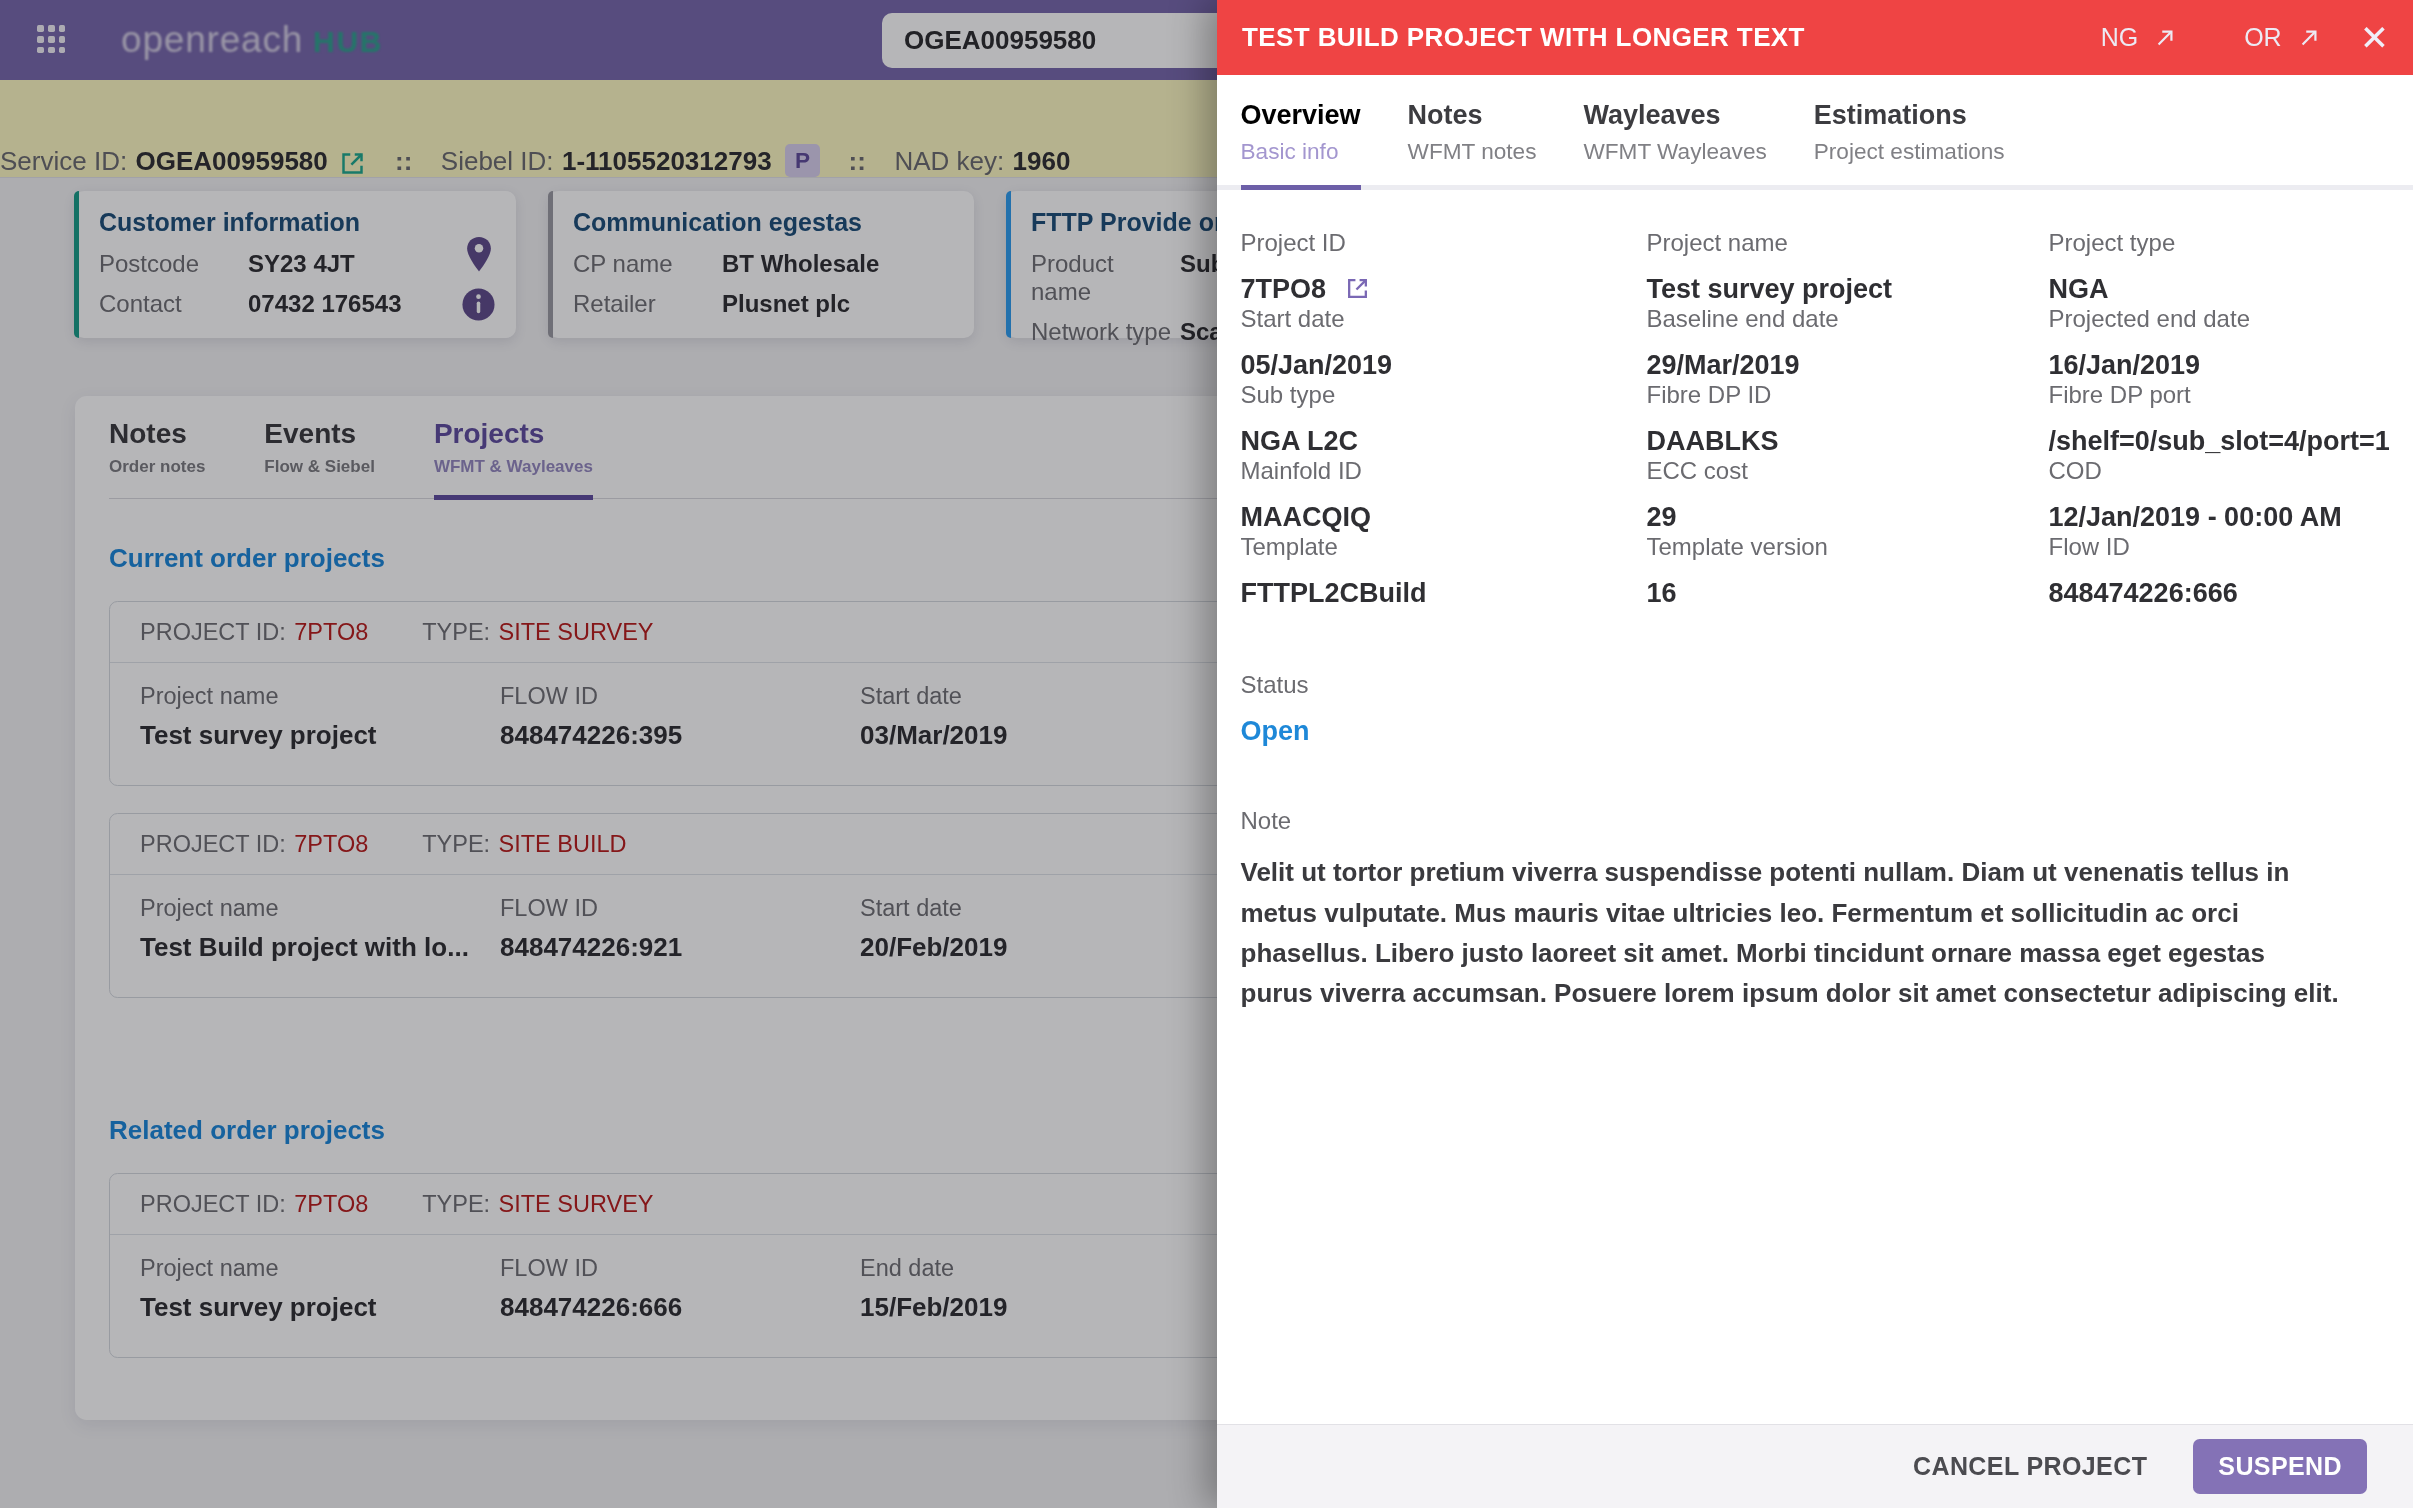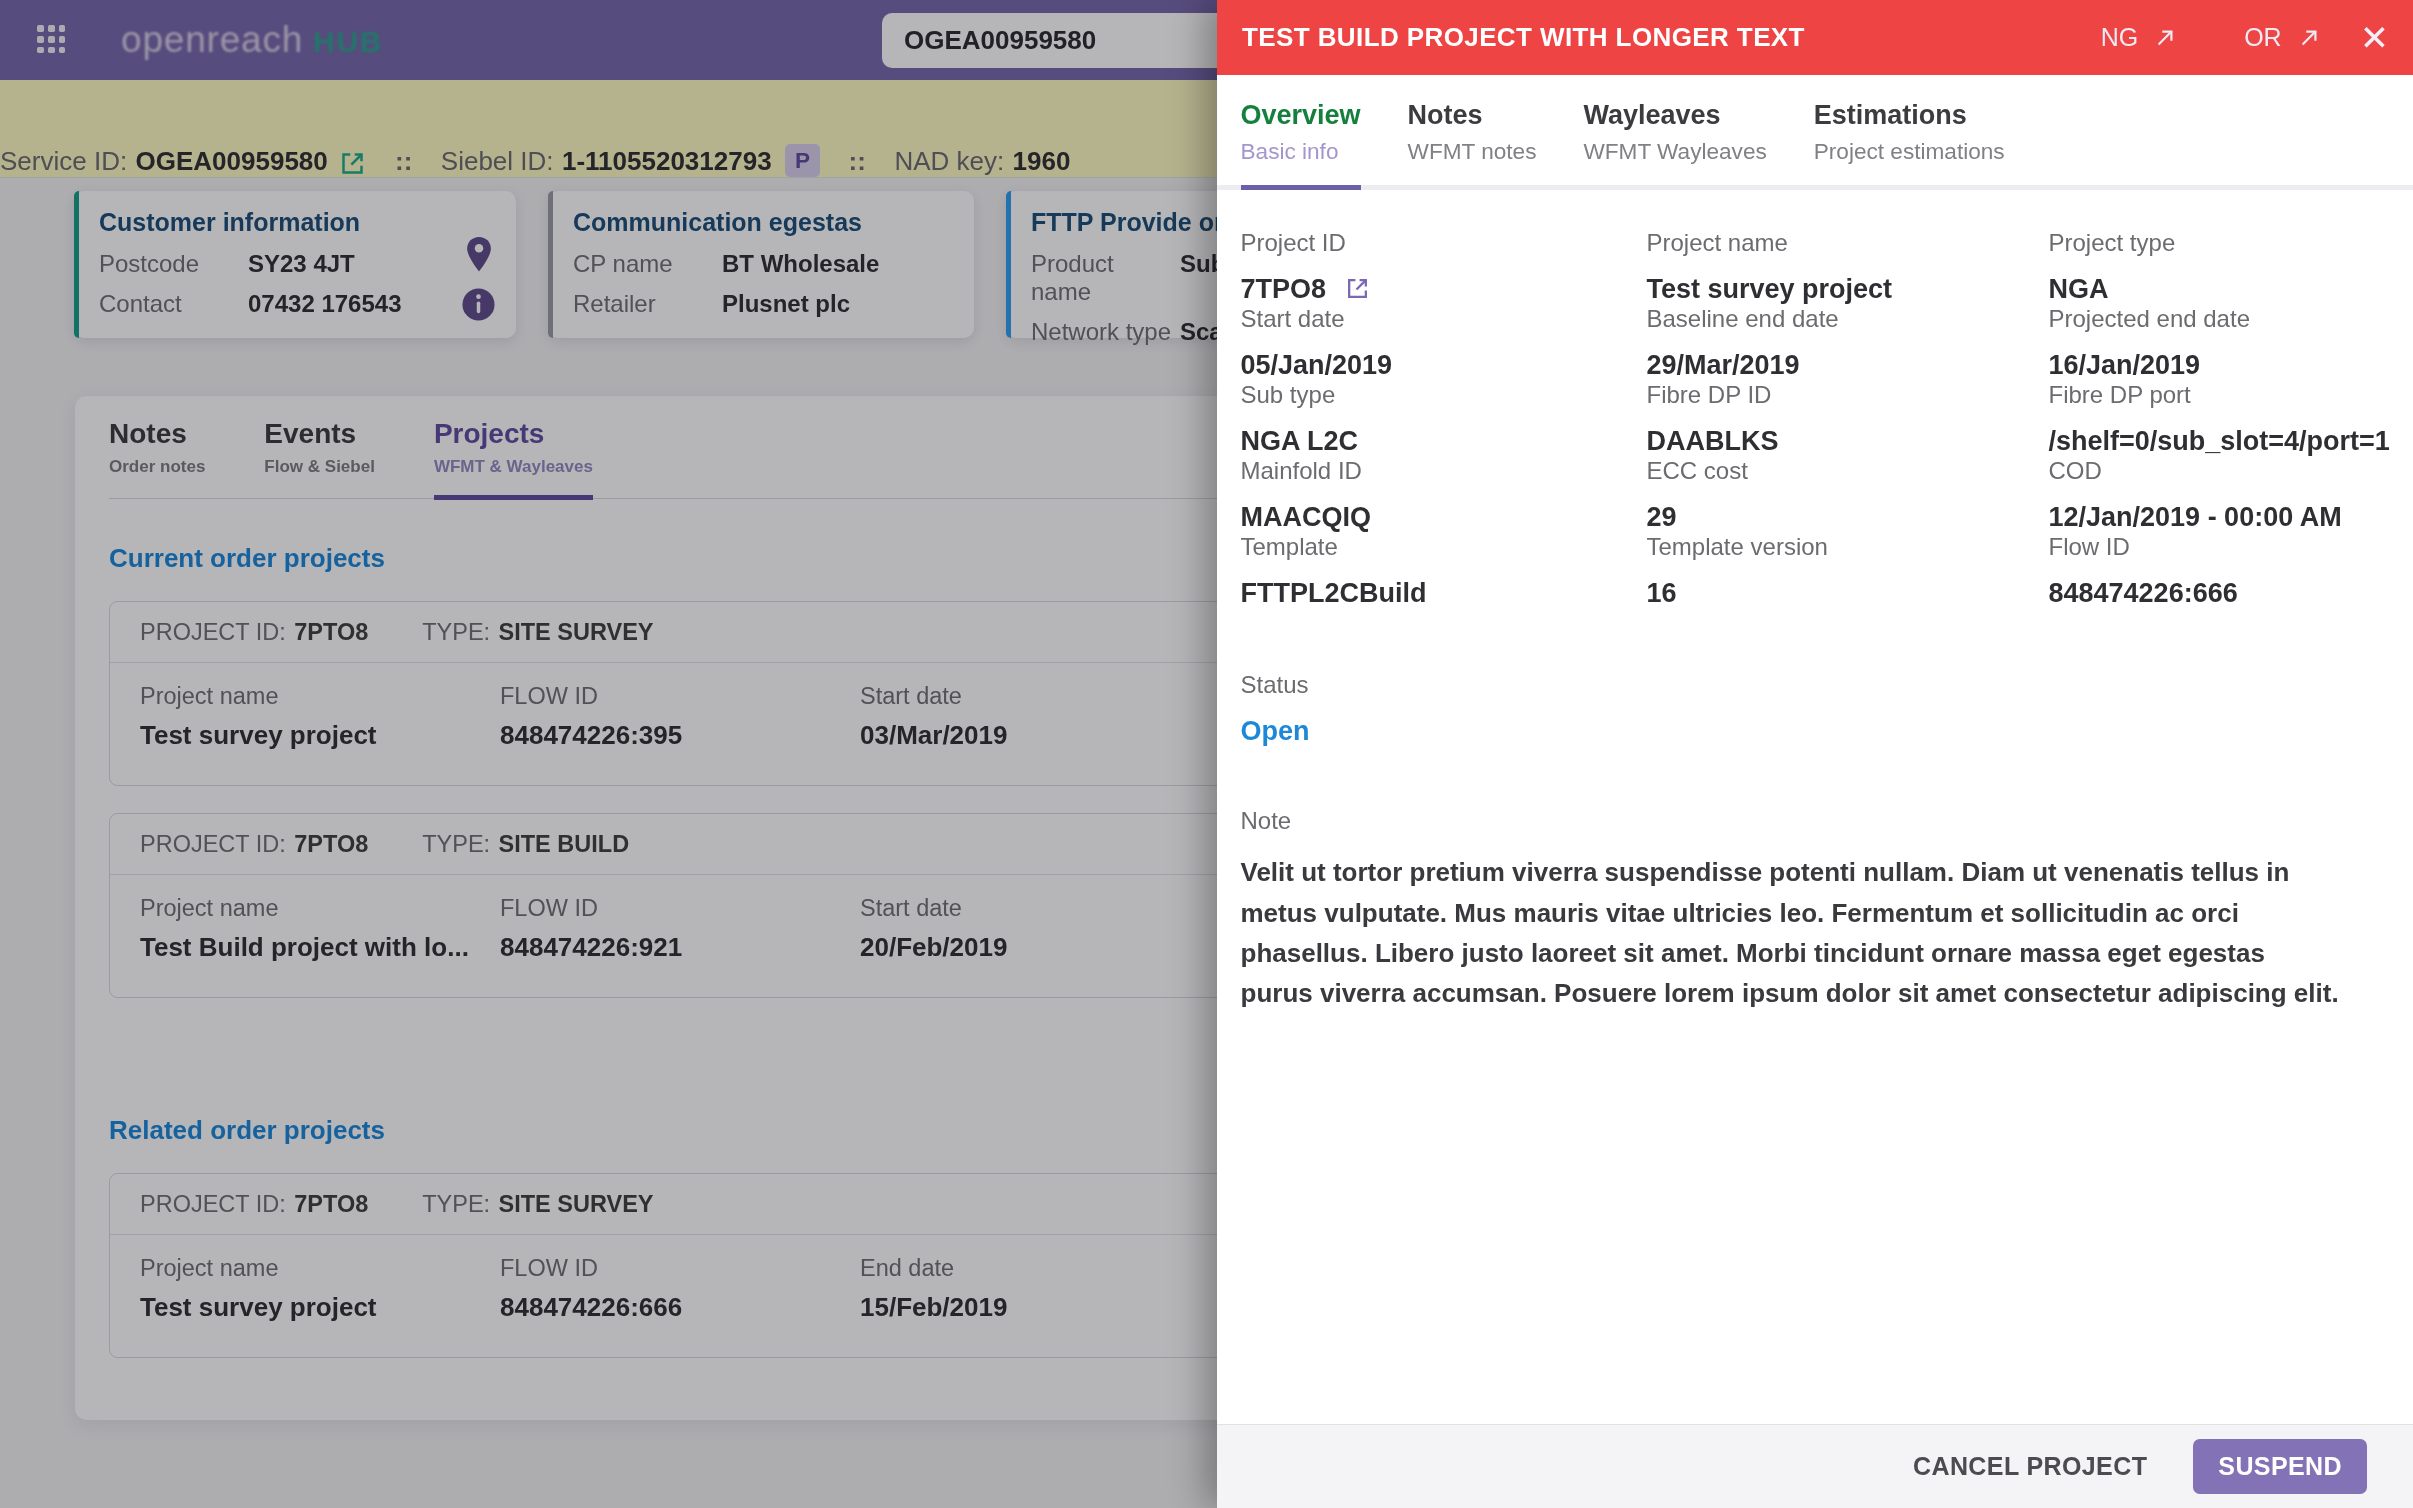--- a/index.html
+++ b/index.html
@@ -51,21 +51,21 @@
   .tab{padding-bottom:18.4px;margin-bottom:-1.7px;cursor:pointer;}
   .tab .t{font-size:28px;font-weight:700;color:#3a3a3e;}
   .tab .s{font-size:17px;color:#7c7c81;margin-top:6.7px;font-weight:bold;}
   .tab.active{border-bottom:5px solid #5f4da0;}
   .tab.active .t{color:#5f4da0;}
   .tab.active .s{color:#9488c0;}
   .section-h{font-size:26px;font-weight:700;color:#1b87da;margin-top:44px;}
   .pcard{border:0.8px solid #d5d9df;border-radius:8.4px;margin-top:27px;background:#ffffff;}
   .pcard .hd{display:flex;gap:54px;align-items:center;height:60px;padding:0 30px;
     border-bottom:0.8px solid #dfe3e8;font-size:23.5px;color:#6f6f74;}
-  .pcard .hd b{color:#404040;font-weight:700;margin-left:8.4px;}
+  .pcard .hd b{color:#b91c1c;font-weight:400;margin-left:8.4px;}
   .pcard .bd{display:grid;grid-template-columns:360px 360px 1fr;padding:20px 30px 34px;}
   .pcard .fl{font-size:23.5px;color:#6f6f74;margin-bottom:10px;}
   .pcard .fv{font-size:26px;font-weight:700;color:#2f2f33;}
 
   
   .overlay{position:absolute;inset:0;background:rgba(13,12,20,.30);z-index:50;}
 
   
   .panel{position:absolute;top:0;left:1217px;width:1197px;height:1508px;background:#ffffff;
     z-index:100;display:flex;flex-direction:column;box-shadow:-11.7px 0 34px rgba(0,0,0,.30);}
@@ -73,21 +73,21 @@
     padding:0 25px;box-sizing:border-box;}
   .panel-title{flex:1;color:#ffffff;font-size:26px;font-weight:700;letter-spacing:0.4px;}
   .p-link{display:flex;align-items:center;gap:16px;color:#eceaf4;font-size:25px;font-weight:500;
     margin-left:68px;cursor:pointer;}
   .p-close{margin-left:40px;color:#f0eef8;font-size:35px;font-weight:300;line-height:1;cursor:pointer;}
   .panel-tabs{flex:0 0 auto;display:flex;gap:47px;padding:25px 23.5px 0;border-bottom:5px solid #ececf1;}
   .ptab{padding-bottom:20px;margin-bottom:-5px;cursor:pointer;}
   .ptab .t{font-size:27px;font-weight:700;color:#3c3c40;}
   .ptab .s{font-size:22.6px;color:#808085;margin-top:8.4px;}
   .ptab.active{border-bottom:5px solid #6d5fa8;}
-  .ptab.active .t{color:#15803d;}
+  .ptab.active .t{color:#000000;}
   .ptab.active .s{color:#a396cf;}
   .panel-body{flex:1;padding:39px 74px 0 23.5px;box-sizing:border-box;overflow:hidden;}
   .panel-fields{display:grid;grid-template-columns:406px 402px 1fr;}
   .pf-label{font-size:24px;color:#6b6b70;margin-bottom:17px;}
   .pf-value{font-size:27px;font-weight:700;color:#2f2f33;}
   .pf-value .ext-ic{width:25px;height:25px;vertical-align:-2.5px;}
   .status-block{margin-top:62px;}
   .status-val{font-size:27px;font-weight:700;color:#1e88d8;}
   .note-block{margin-top:60px;}
   .note-text{font-size:26px;font-weight:700;color:#3a3a3e;line-height:1.55;margin-top:15px;}

